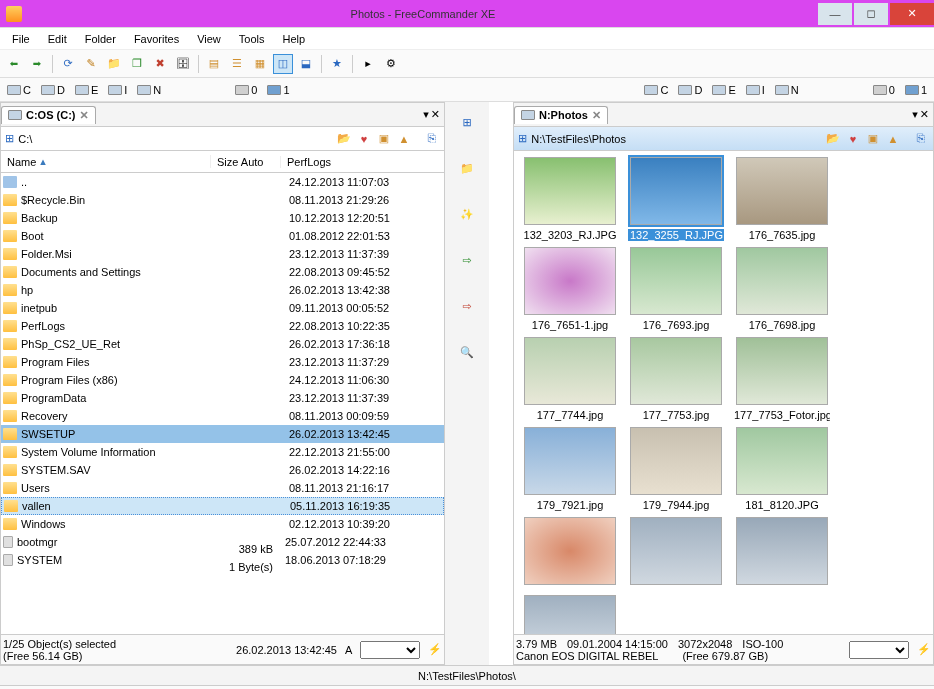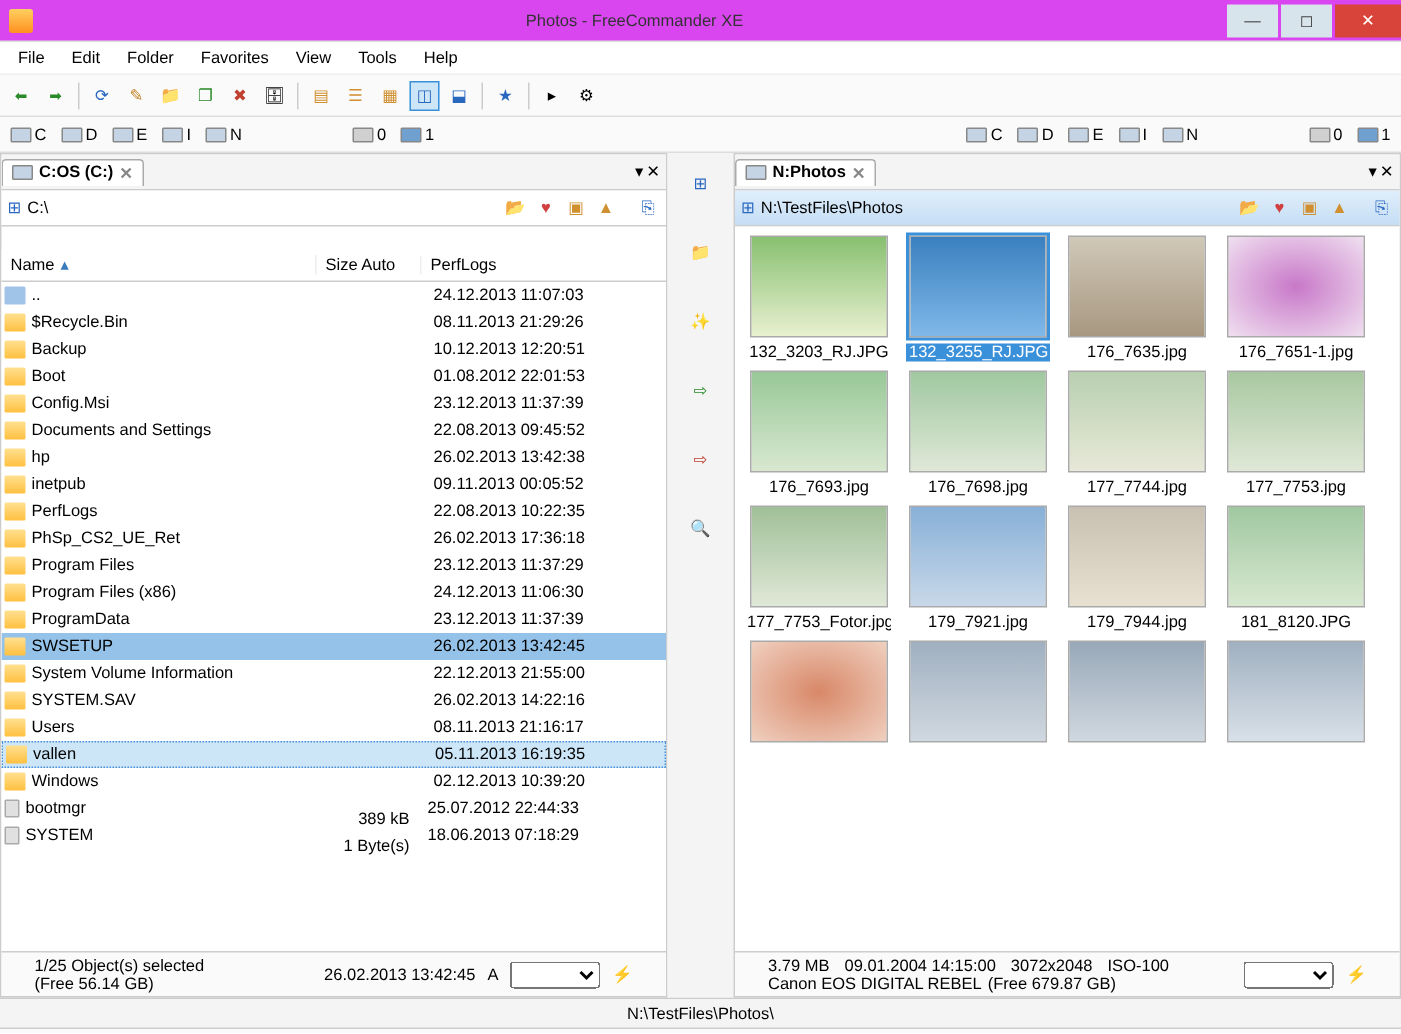--- a/index.html
+++ b/index.html
@@ -21,34 +21,34 @@
 .tb-sep { width: 1px; height: 18px; background: #ccc; margin: 0 2px; }
 
 .drivebar { height: 24px; display: flex; align-items: center; padding: 0 4px; gap: 4px; background: #fafafa; border-bottom: 1px solid #ddd; }
 .drive-btn { padding: 1px 3px; display: flex; align-items: center; gap: 2px; }
 
 .panels { display: flex; height: calc(689px - 28px - 22px - 28px - 24px - 24px); }
 .panel { display: flex; flex-direction: column; border: 1px solid #ccc; }
 .panel-left { width: 445px; }
 .middle-strip { width: 44px; background: #f4f4f4; display:flex; flex-direction:column; align-items:center; gap:22px; padding-top:8px;}
 .middle-strip .tb-btn{width:24px;height:24px;}
-.panel-right { flex: 1; }
+.panel-right { flex: 1; margin-left: 24px; }
 
 .tabrow { height: 24px; display: flex; align-items: center; background: #f4f4f4; border-bottom:1px solid #ccc; }
 .tab { background: #fff; border:1px solid #aaa; border-bottom:none; padding: 2px 6px; display: flex; align-items: center; gap: 4px; font-weight:bold; border-radius:3px 3px 0 0; }
 .tab .close-x { color:#888; }
 .tabrow-right { margin-left: auto; display:flex; align-items:center; gap:2px; padding-right:4px;}
 
 .pathrow { height: 24px; display: flex; align-items: center; padding: 0 4px; gap:4px; border-bottom:1px solid #ccc; }
 .pathrow-left { background:#fff; }
 .pathrow-right { background: linear-gradient(#e0eefb,#c5def5); }
 .pathrow .spacer { flex:1; }
 .pathrow .mini-btn { width:16px; height:16px; display:flex; align-items:center; justify-content:center; }
 
-.list-header { height: 22px; display: flex; align-items: center; border-bottom:1px solid #ccc; background:#fff;margin-top:15px; }
+.list-header { height: 22px; display: flex; align-items: center; border-bottom:1px solid #ccc; background:#fff; }
 .col-name { width: 210px; padding-left:6px; border-right:1px solid #eee; display:flex; align-items:center; gap:4px; }
 .col-size { width: 70px; padding-left:6px; border-right:1px solid #eee; }
 .col-mod { flex:1; padding-left:6px; }
 
 .filelist { flex:1; overflow-y:auto; background:#fff; }
 .file-row { height: 18px; display:flex; align-items:center; padding:0 2px; }
 .file-row.sel { background:#94c2e8; }
 .file-row.hover-b { background:#cde6f7; border:1px dotted #4a90d9; }
 .fr-icon { width:14px; height:12px; margin-right:4px; background: linear-gradient(#ffe090,#ffc040); border-radius:1px; }
 .fr-icon.up { background:#a0c4e8; }
@@ -57,21 +57,21 @@
 .fr-size { width: 70px; text-align:right; padding-right:6px;margin-top:14px; }
 .fr-mod { flex:1; padding-left:6px; }
 
 .thumb-area { flex:1; overflow-y:auto; background:#fff; padding:6px; display:flex; flex-wrap:wrap; gap:6px; align-content:flex-start; }
 .thumb { width: 100px; display:flex; flex-direction:column; align-items:center; }
 .thumb-img { width:92px; height:68px; border:1px solid #aaa; margin-bottom:4px; display:flex; align-items:center; justify-content:center; }
 .thumb.sel .thumb-img { outline:2px solid #3a90d9; }
 .thumb.sel .thumb-label { background:#3a90d9; color:#fff; padding:0 2px; }
 .thumb-label { text-align:center; overflow:hidden; white-space:nowrap; max-width:96px; }
 
-.statusrow { height: 30px; border-top:1px solid #ccc; display:flex; align-items:center; padding:0 22px; gap:8px; background:#fafafa; }
+.statusrow { height: 30px; border-top:1px solid #ccc; display:flex; align-items:center; padding:0 2px; gap:8px; background:#fafafa; }
 .statusrow .wide { flex:1; }
 .statusrow select { height:18px; width:60px; }
 
 .pathstatus { height:20px; display:flex; align-items:center; justify-content:center; border-top:1px solid #ccc; background:#f4f4f4; }
 
 .fnbar { height: 24px; display:flex; align-items:center; background:#fafafa; border-top:1px solid #ccc; }
 
 .drive-ico { width:14px; height:10px; background:#c4d4e4; border:1px solid #888; border-radius:1px; display:inline-block; }
 .arrow{font-size:10px;}
 .sort-arrow{color:#3a7abd;}
@@ -249,21 +249,21 @@
           <div class="fr-mod">10.12.2013 12:20:51</div>
         </div>
         <div class="file-row">
           <div class="fr-icon"></div>
           <div class="fr-name">Boot</div>
           <div class="fr-size"></div>
           <div class="fr-mod">01.08.2012 22:01:53</div>
         </div>
         <div class="file-row">
           <div class="fr-icon"></div>
-          <div class="fr-name">Config.Msi</div>
+          <div class="fr-name">Folder.Msi</div>
           <div class="fr-size"></div>
           <div class="fr-mod">23.12.2013 11:37:39</div>
         </div>
         <div class="file-row">
           <div class="fr-icon"></div>
           <div class="fr-name">Documents and Settings</div>
           <div class="fr-size"></div>
           <div class="fr-mod">22.08.2013 09:45:52</div>
         </div>
         <div class="file-row">
@@ -300,20 +300,26 @@
           <div class="fr-icon"></div>
           <div class="fr-name">Program Files (x86)</div>
           <div class="fr-size"></div>
           <div class="fr-mod">24.12.2013 11:06:30</div>
         </div>
         <div class="file-row">
           <div class="fr-icon"></div>
           <div class="fr-name">ProgramData</div>
           <div class="fr-size"></div>
           <div class="fr-mod">23.12.2013 11:37:39</div>
+        </div>
+        <div class="file-row">
+          <div class="fr-icon"></div>
+          <div class="fr-name">Recovery</div>
+          <div class="fr-size"></div>
+          <div class="fr-mod">08.11.2013 00:09:59</div>
         </div>
         <div class="file-row sel">
           <div class="fr-icon"></div>
           <div class="fr-name">SWSETUP</div>
           <div class="fr-size"></div>
           <div class="fr-mod">26.02.2013 13:42:45</div>
         </div>
         <div class="file-row">
           <div class="fr-icon"></div>
           <div class="fr-name">System Volume Information</div>
@@ -468,21 +474,21 @@
         </div>
       </div>
     <div class="statusrow">
       <div>
         <div style="display:flex;gap:10px;">
           <span>3.79 MB</span>
           <span>09.01.2004 14:15:00</span>
           <span>3072x2048</span>
           <span>ISO-100</span>
         </div>
-        <div style="display:flex;gap:4px;">
+        <div style="display:flex;gap:24px;">
           <span>Canon EOS DIGITAL REBEL</span>
           <span>(Free 679.87 GB)</span>
         </div>
       </div>
       <div class="wide"></div>
       <select><option></option></select>
       <span style="color:#d09030">⚡</span>
     </div>
   </div>
 </div>

